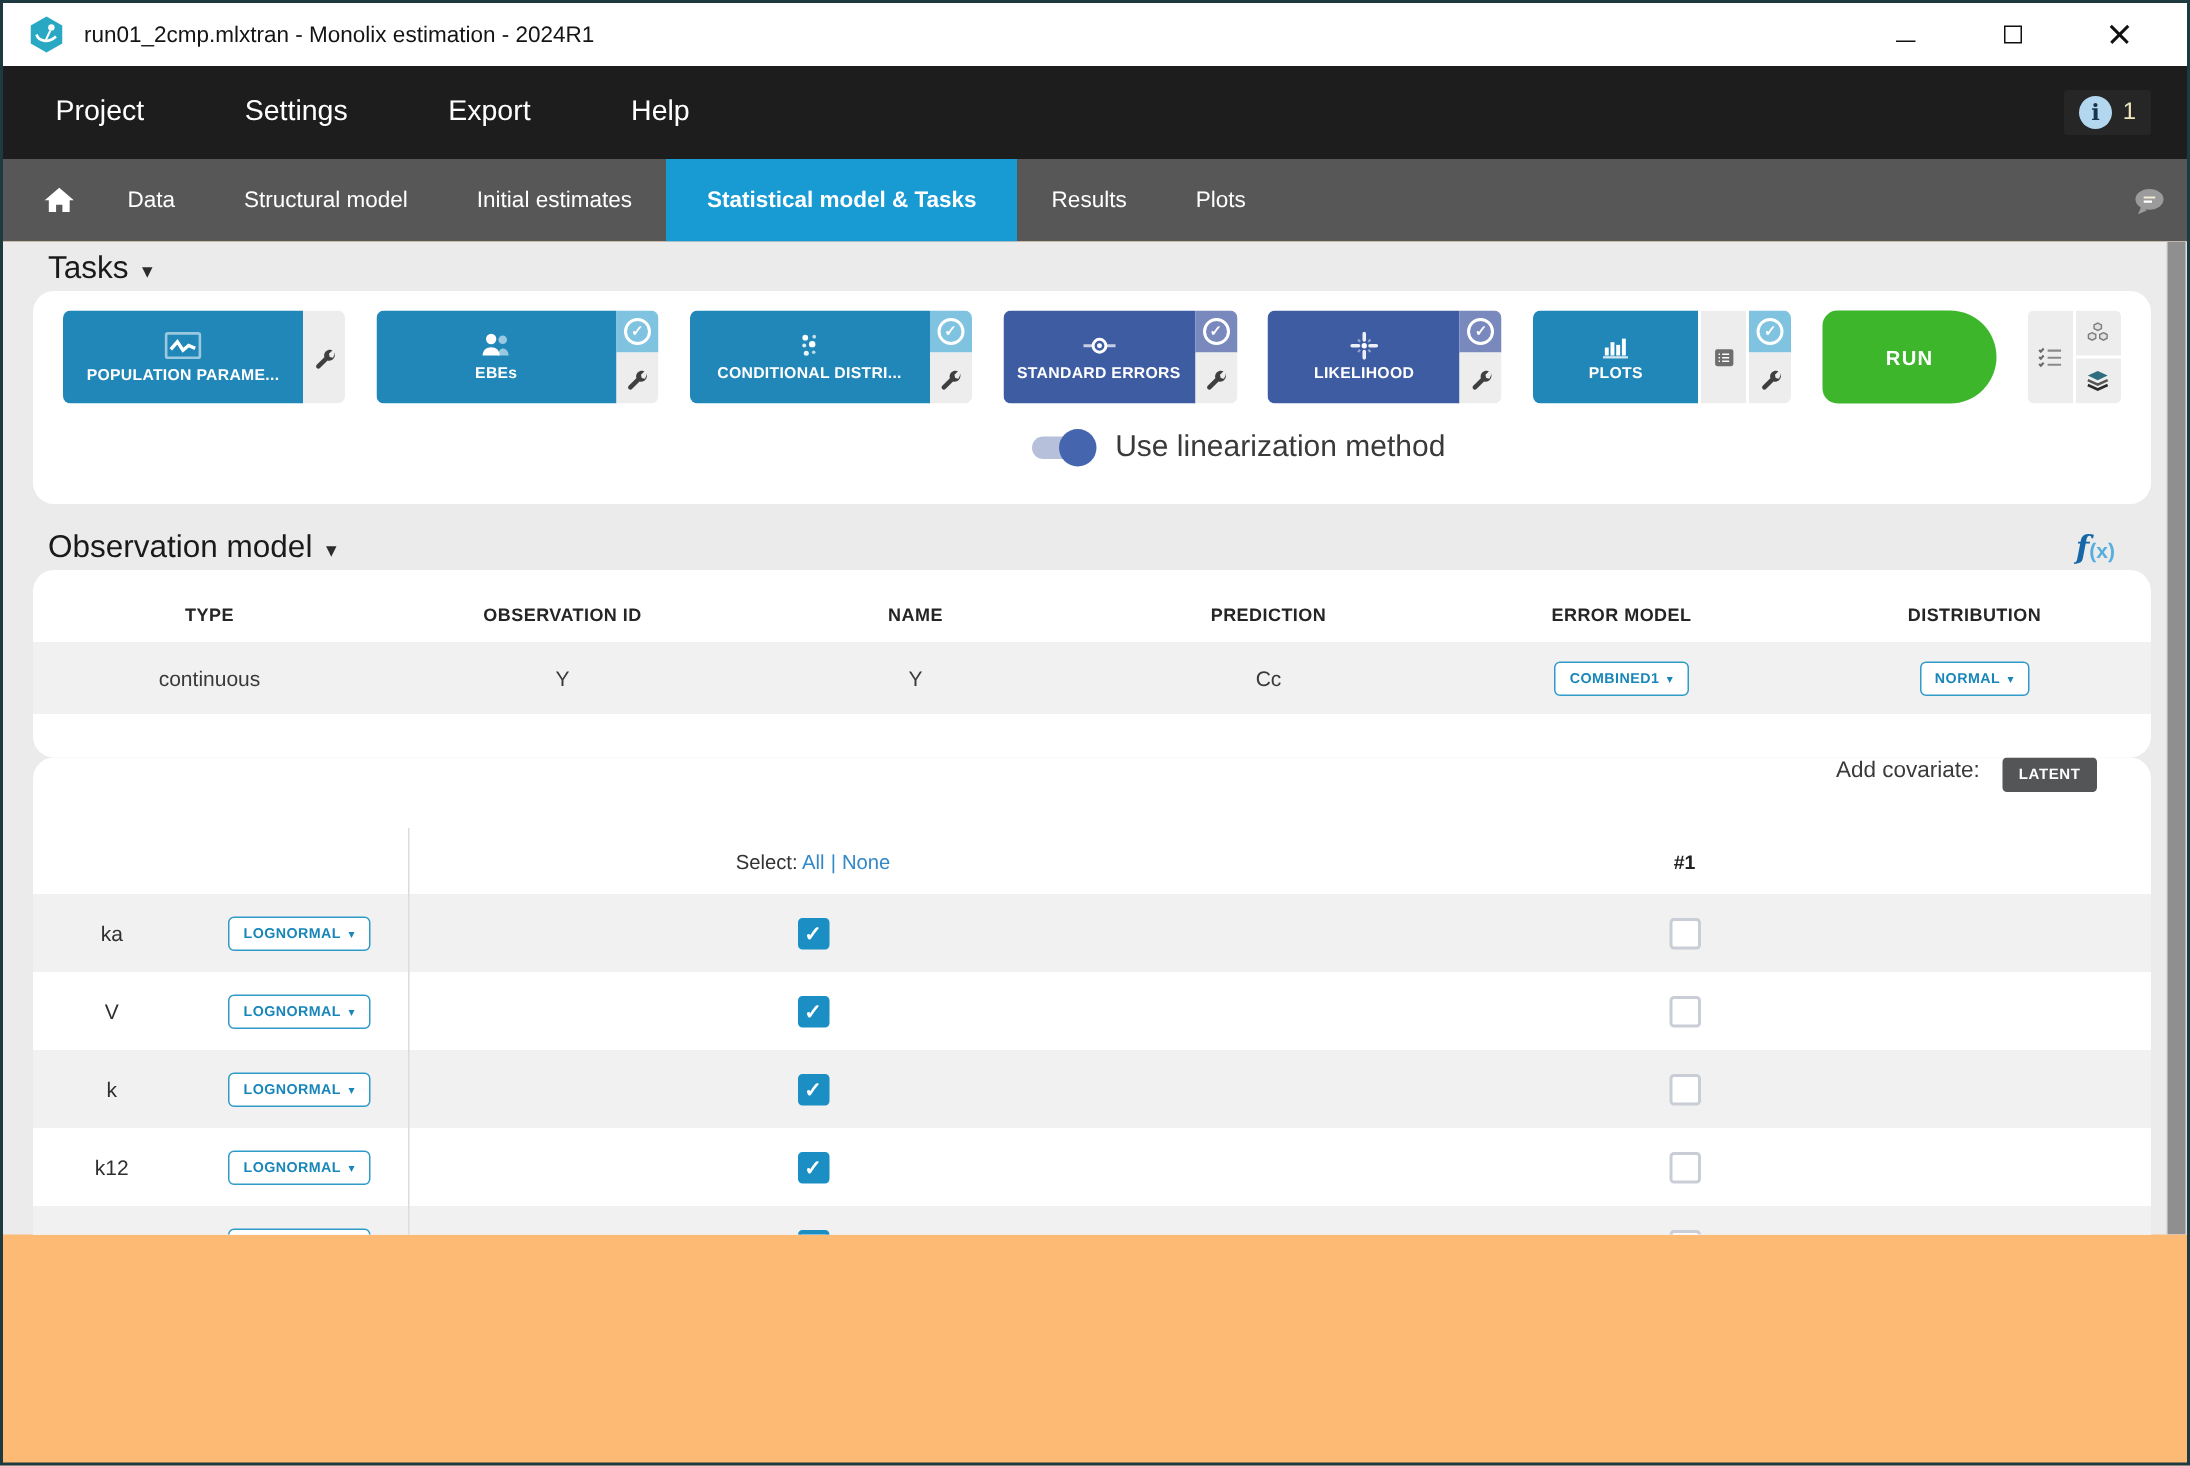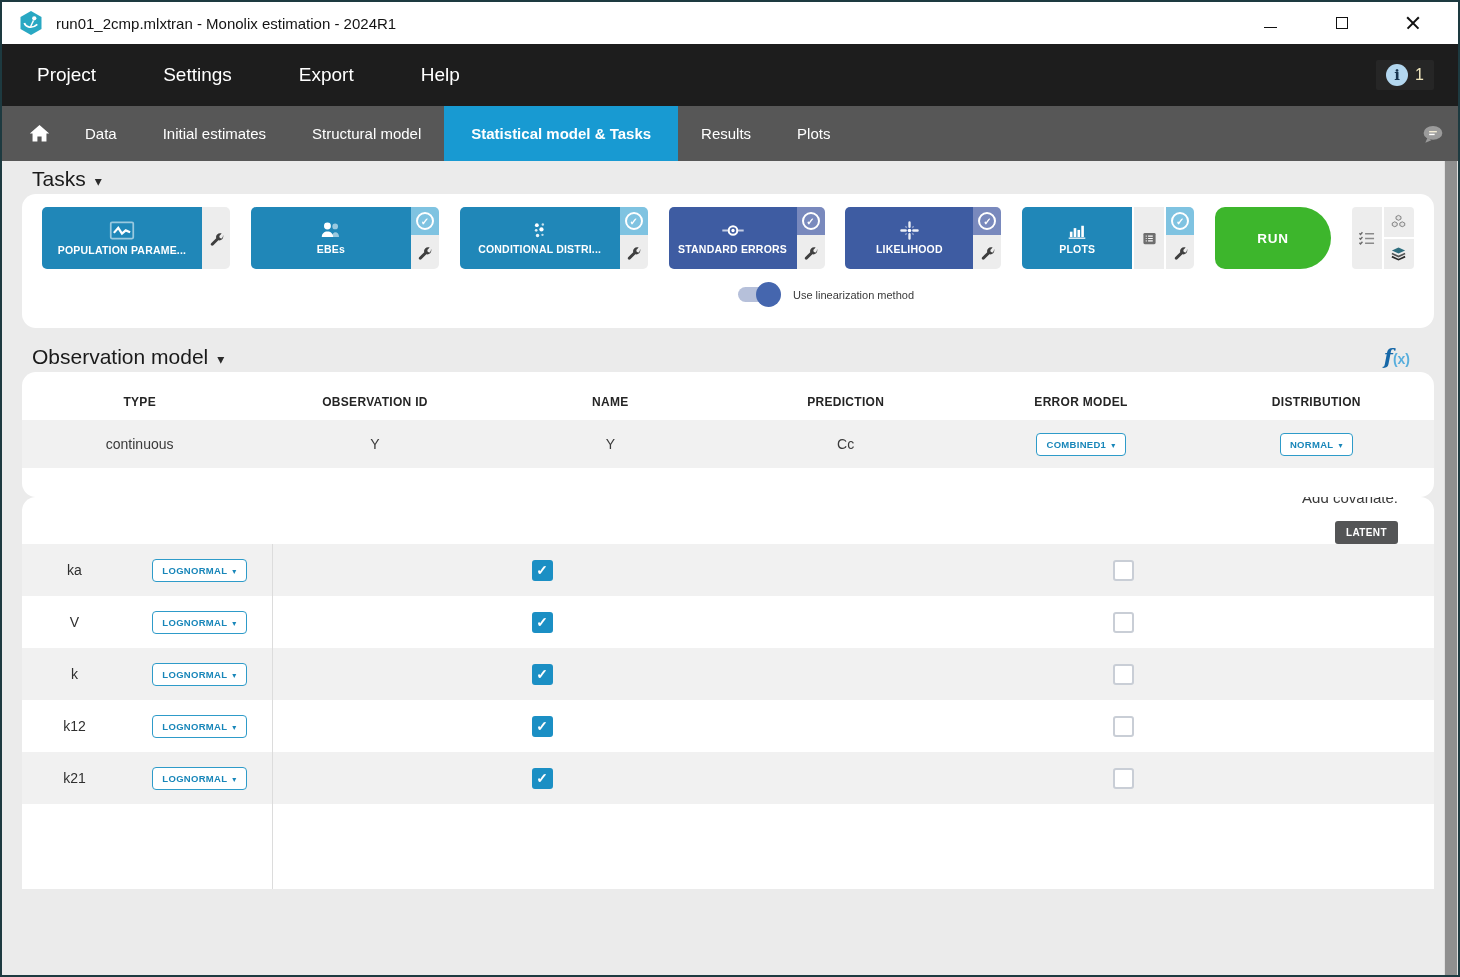--- a/index.html
+++ b/index.html
@@ -27,21 +27,21 @@
   .info-count { color:#efe5bd; font-size:16px; }
 
   
   .navbar { height:55px; background:#575757; display:flex; align-items:stretch; padding-left:14px; }
   .home { width:46px; display:flex; align-items:center; justify-content:center; cursor:pointer; }
   .tab { display:flex; align-items:center; padding:0 23px; color:#fff; font-size:15px; cursor:pointer; }
   .tab.active { background:#189ad2; font-weight:bold; padding:0 27px; }
   .comment { margin-left:auto; display:flex; align-items:center; padding-right:14px; cursor:pointer; }
 
   
-  .content { height:814px; position:relative; overflow:hidden; background:#ebebeb; }
+  .content { height:662px; position:relative; overflow:hidden; background:#ebebeb; }
   .scrollbar { position:absolute; right:0; top:0; width:14px; height:100%; background:#dedede; }
   .scroll-thumb { position:absolute; left:1px; top:0; width:12px; height:100%; background:#8f8f8f; }
 
   .sec-head { display:flex; align-items:center; margin:6px 48px 3px 30px; }
   .sec-title { font-size:21px; color:#1a1a1a; font-weight:normal; }
   .sec-caret { margin-left:9px; margin-top:4px; }
   .sec-caret::after { content:"▾"; font-family:"DejaVu Sans", sans-serif; font-size:14px; color:#2b2b2b; }
   .fx { margin-left:auto; cursor:pointer; display:flex; align-items:baseline; }
   .fx-f::after { content:"f"; font-family:"DejaVu Serif", serif; font-style:italic; font-weight:bold; font-size:21px; color:#1667a7; }
   .fx-x::after { content:"(x)"; font-weight:bold; font-size:14px; color:#57aedd; }
@@ -63,36 +63,36 @@
   .task-wrench { flex:1; background:#ededed; display:flex; align-items:center; justify-content:center; cursor:pointer; }
   .list-panel { width:34px; background:#ededed; border-left:2px solid #fff; border-right:2px solid #fff; display:flex; align-items:center; justify-content:center; cursor:pointer; }
   .run-btn { width:116px; height:62px; background:#3db62c; border:none; border-radius:10px 31px 31px 10px; color:#fff; font-family:"Liberation Sans",sans-serif; font-size:13.5px; font-weight:bold; letter-spacing:.8px; cursor:pointer; }
   .aux { display:grid; grid-template-columns:30px 30px; grid-template-rows:30px 30px; gap:2px; background:#fff; border-radius:4px; overflow:hidden; }
   .aux-cell { background:#ededed; display:flex; align-items:center; justify-content:center; cursor:pointer; }
   .aux-left { grid-row:1 / 3; }
   .lin-row { display:flex; align-items:center; justify-content:center; margin-top:18px; padding-bottom:26px; position:relative; left:98px; gap:15px; }
   .switch { width:40px; height:15px; background:#b6c0da; border-radius:8px; position:relative; cursor:pointer; }
   .switch .knob { position:absolute; top:-5px; width:25px; height:25px; border-radius:50%; background:#4566ae; }
   .switch.checked .knob { right:-3px; }
-  .lin-label { font-size:11px; color:#3a3a3a; }
+  .lin-label { font-size:20px; color:#3a3a3a; }
 
   
   .obs-card { padding-top:12px; padding-bottom:29px; overflow:hidden; }
   .obs-grid { display:grid; grid-template-columns:repeat(6, 1fr); }
   .obs-head { height:36px; align-items:center; }
   .obs-head .cell { font-size:12px; font-weight:bold; color:#252525; letter-spacing:.3px; }
   .obs-row { height:48px; background:#f1f1f1; align-items:center; }
   .cell { text-align:center; }
   .obs-row .cell { font-size:14px; color:#3a3a3a; }
   .dd-btn { background:#fff; border:1.5px solid #2e9bc9; border-radius:4px; color:#1886b9; font-family:"Liberation Sans",sans-serif; font-size:9.5px; font-weight:bold; letter-spacing:.3px; padding:5px 9px; cursor:pointer; }
   .dd-btn::after { content:"▾"; font-family:"DejaVu Sans", sans-serif; font-size:8px; margin-left:5px; }
 
   
   .ind-card { height:392px; position:relative; overflow:hidden; border-radius:14px 14px 0 0; }
-  .cov-row { height:47px; display:flex; align-items:flex-end; justify-content:flex-end; padding-right:36px; gap:15px;flex-direction:column; }
+  .cov-row { height:47px; display:flex; align-items:flex-start; justify-content:flex-end; padding-right:36px; gap:15px; }
   .cov-label { font-size:15px; color:#3a3a3a; }
   .latent-btn { background:#545556; color:#fff; border:none; border-radius:3px; font-family:Liberation Sans, sans-serif; font-size:10px; font-weight:bold; letter-spacing:.4px; padding:6px 11px; cursor:pointer; }
   .ind-grid { display:grid; grid-template-columns:105px 145px 540px 1fr; }
   .ind-head { height:42px; align-items:center; }
   .ind-head .cell { font-size:12px; font-weight:bold; color:#252525; letter-spacing:.3px; }
   .corr-head { display:flex; align-items:center; justify-content:center; gap:28px; }
   .pm { color:#9a9a9a; font-size:17px; font-weight:normal; cursor:pointer; line-height:1; }
   .ind-sub { height:44px; align-items:center; }
   .select-line { font-size:13.5px; color:#333; }
   .link { color:#3488c8; cursor:pointer; }
@@ -143,22 +143,22 @@
     </span>
   </div>
 
   <div class="navbar">
     <span class="home">
       <svg viewBox="0 0 16 14" width="21" height="19">
           <path fill="#fff" d="M8 .6L15.4 7h-2.1v6H9.6V9.3H6.4V13H2.7V7H.6z"></path>
         </svg>
     </span>
     <span class="tab">Data</span>
+    <span class="tab">Structural model</span>
     <span class="tab">Initial estimates</span>
-    <span class="tab">Structural model</span>
     <span class="tab active">Statistical model &amp; Tasks</span>
     <span class="tab">Results</span>
     <span class="tab">Plots</span>
     <span class="comment">
       <svg viewBox="0 0 20 18" width="22" height="20">
           <ellipse cx="10" cy="8" rx="8.5" ry="6.3" fill="#9b9b9b"></ellipse>
           <path d="M5 12.5L3 17l5.5-2.3z" fill="#9b9b9b"></path>
           <path d="M6.5 6.9h7" stroke="#f3ecd6" stroke-width="1.3"></path>
           <path d="M6.5 9.4h5" stroke="#fff" stroke-width="1.3"></path>
         </svg>
@@ -396,20 +396,29 @@
     </div>
 
 
     <div class="card ind-card">
       <div class="cov-row">
         <span class="cov-label">Add covariate:</span>
         <button class="latent-btn">LATENT</button>
       </div>
 
 
+      <div class="ind-grid ind-sub">
+        <span class="cell"></span>
+        <span class="cell"></span>
+        <span class="cell select-line">
+          <span>Select:</span>
+          <span class="link">All</span><span class="sep">|</span><span class="link">None</span>
+        </span>
+        <span class="cell corr-num">#1</span>
+      </div>
 
       <div class="ind-grid p-row alt">
         <span class="cell">ka</span>
         <span class="cell"><button class="dd-btn">LOGNORMAL</button></span>
         <span class="cell"><span class="cb checked"></span></span>
         <span class="cell"><span class="cb"></span></span>
       </div>
       <div class="ind-grid p-row">
         <span class="cell">V</span>
         <span class="cell"><button class="dd-btn">LOGNORMAL</button></span>

